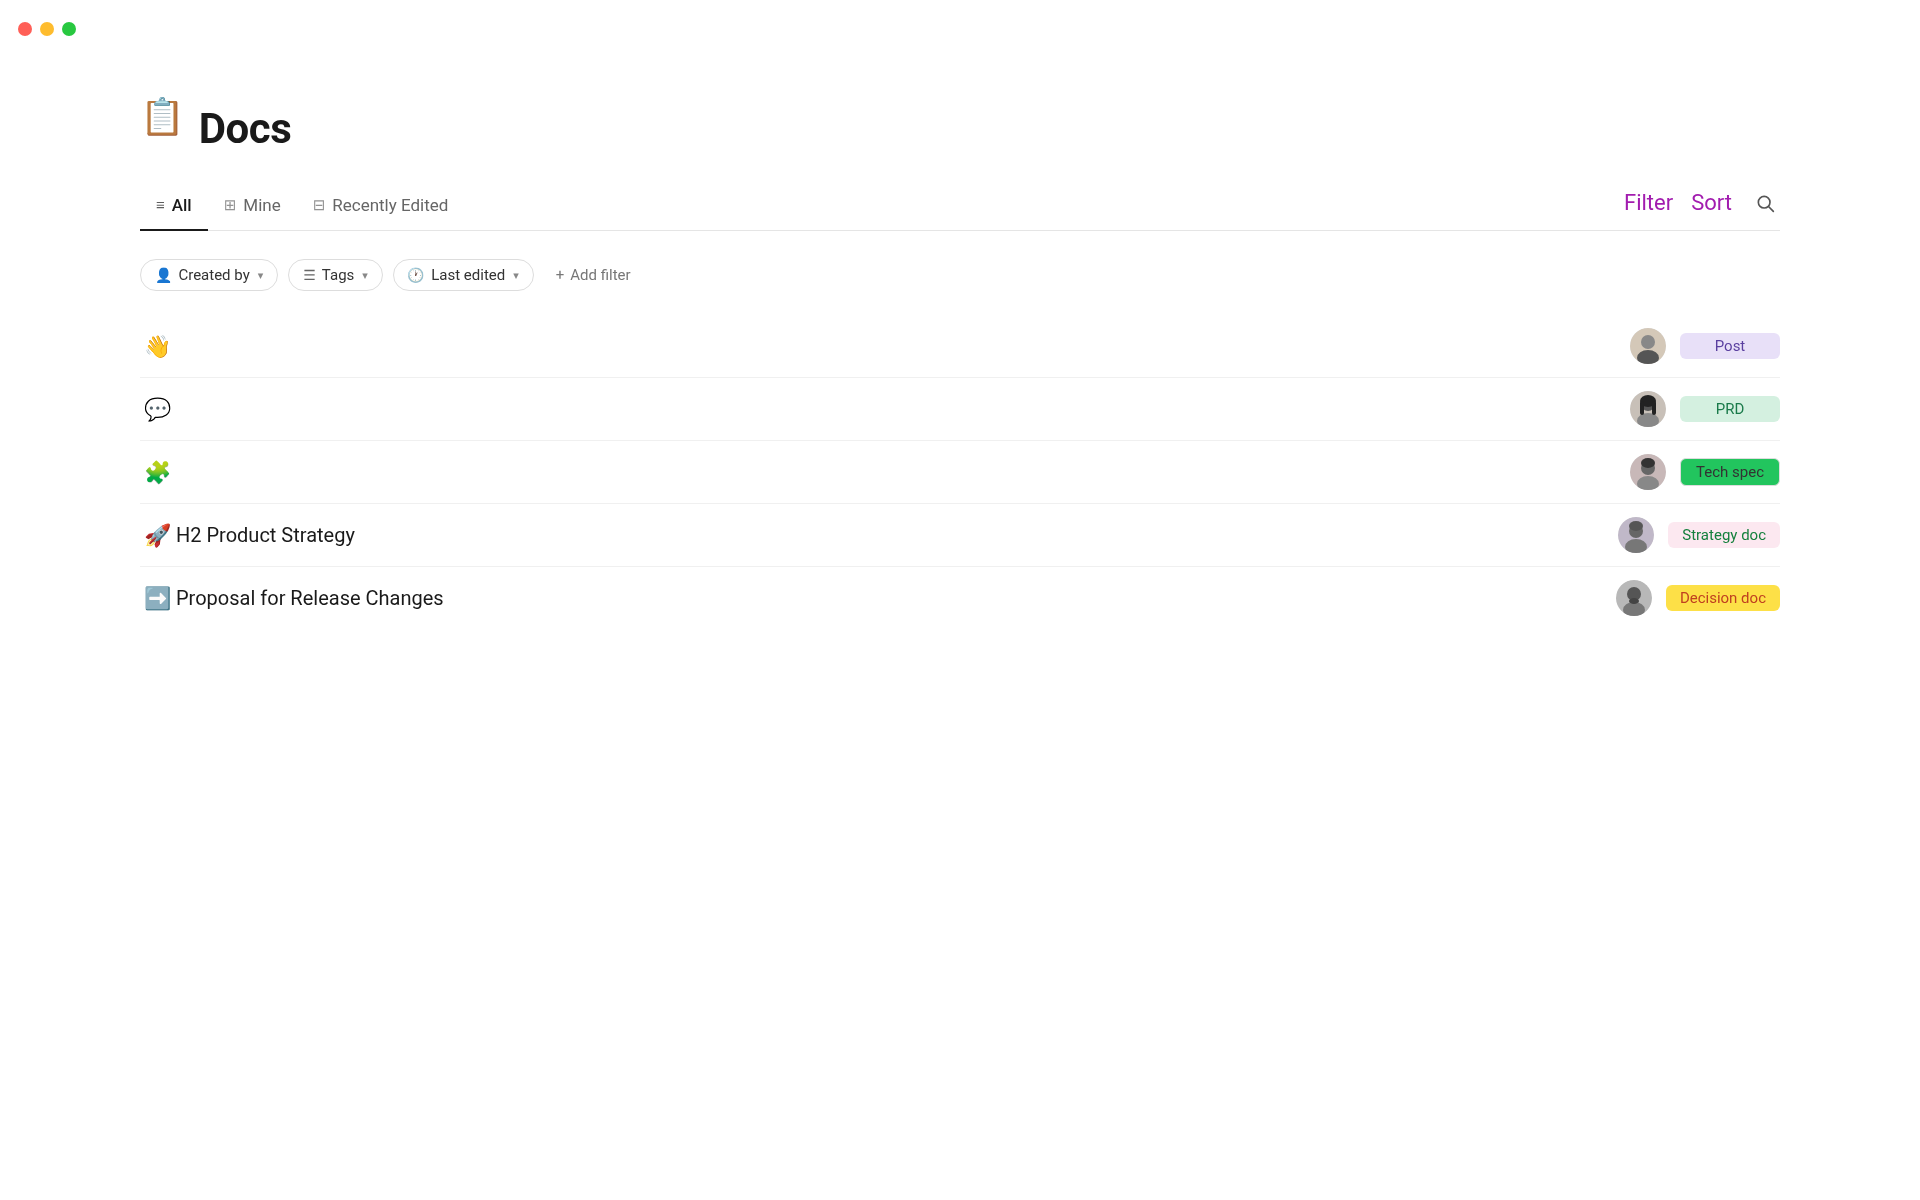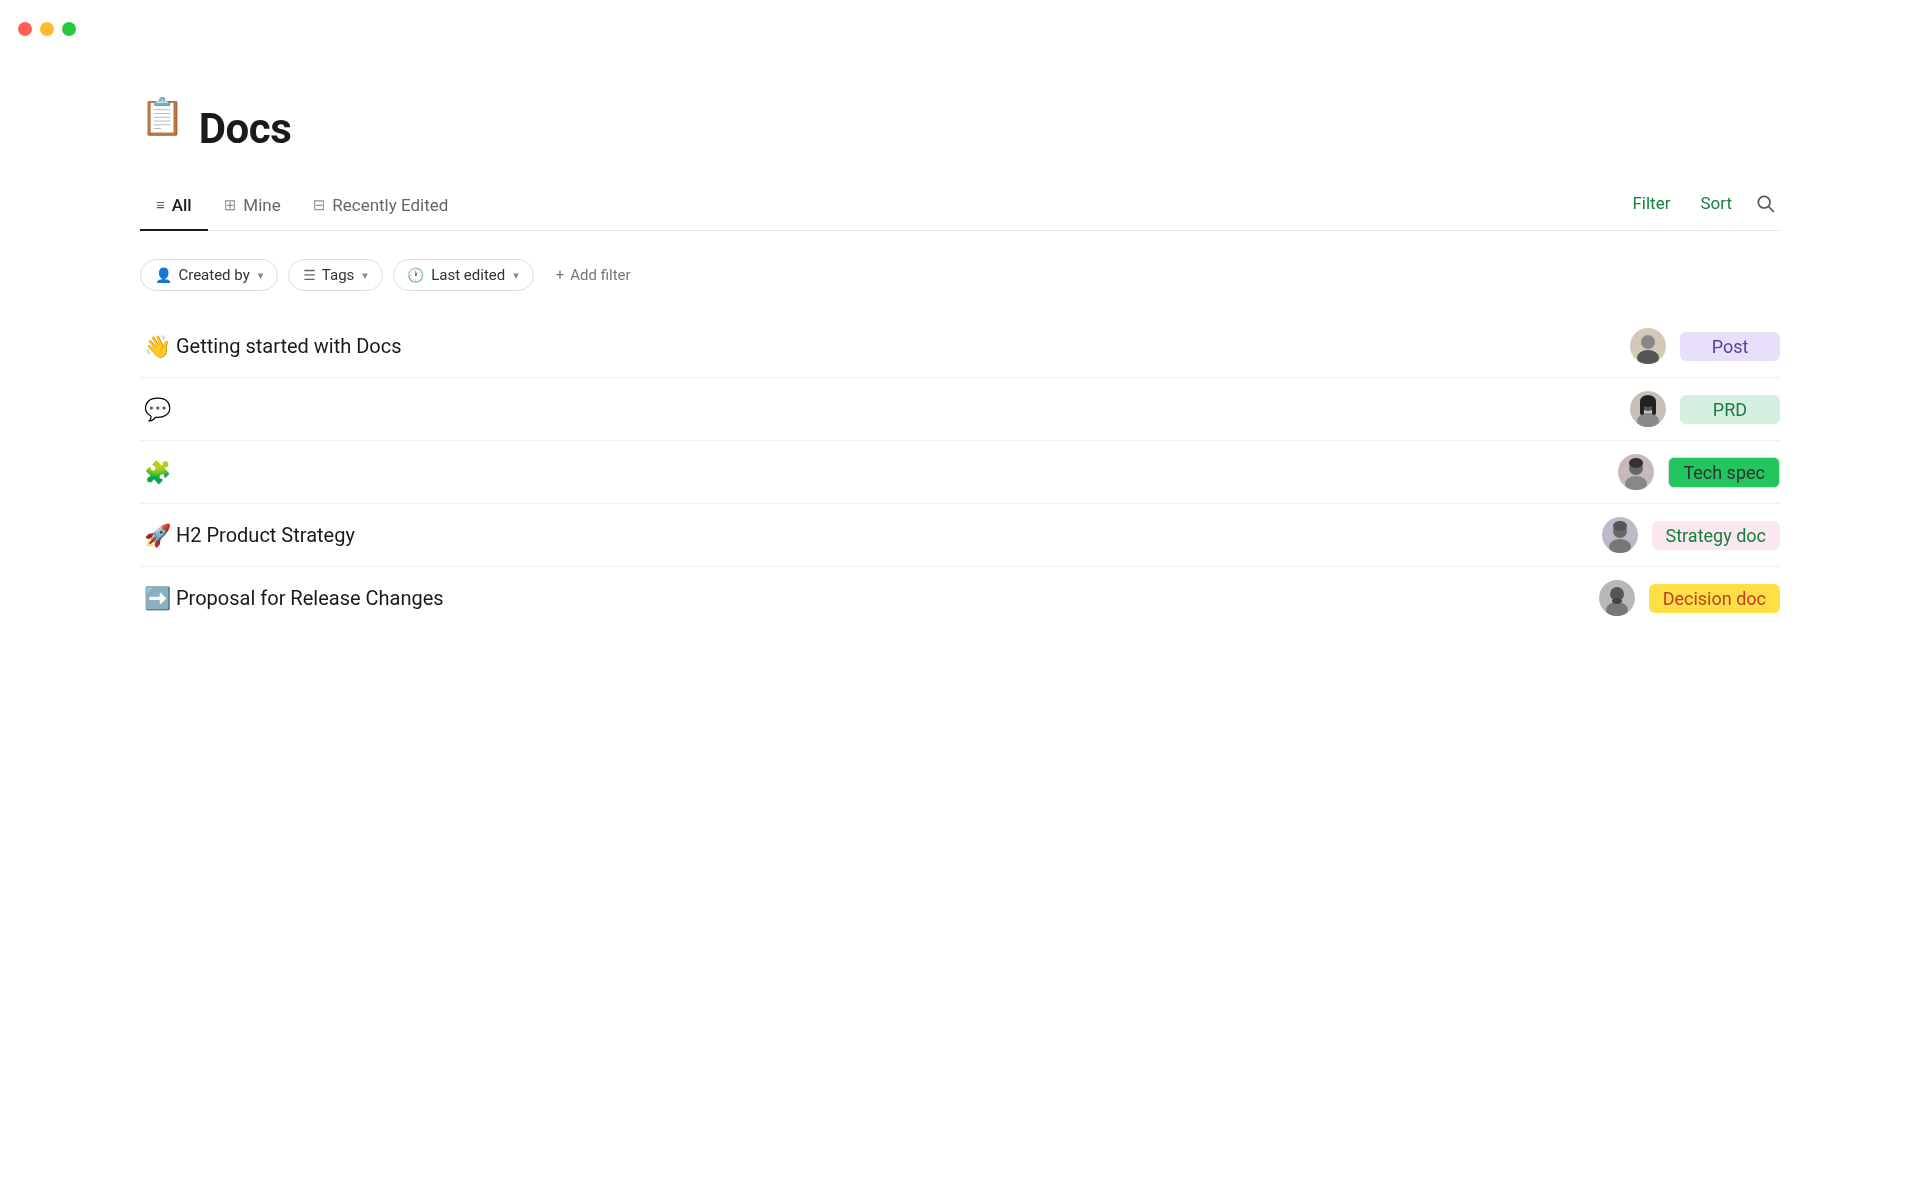--- a/index.html
+++ b/index.html
@@ -100,27 +100,26 @@
     }
 
     .tabs-right {
       display: flex;
       align-items: center;
       gap: 18px;
       padding-bottom: 10px;
     }
 
     .tab-action {
-      font-size: 17px;
-      color: #15803d;
+      font-size: 22px;
+      color: #a21caf;
       cursor: pointer;
       display: flex;
       align-items: center;
       gap: 5px;
-      margin-left: 12px;
     }
 
     
     .filter-bar {
       display: flex;
       align-items: center;
       gap: 10px;
       margin-bottom: 24px;
     }
 
@@ -208,21 +207,21 @@
       align-items: center;
       justify-content: center;
       font-size: 20px;
       background: #e0e0e0;
     }
 
     
     .tag-badge {
       padding: 4px 14px;
       border-radius: 6px;
-      font-size: 18px;
+      font-size: 15px;
       font-weight: 400;
       min-width: 100px;
       text-align: center;
     }
 
     .tag-post {
       background: #e8e0f8;
       color: #5a3fa0;
     }
 
@@ -332,21 +331,20 @@
     <div class="add-filter">
       <span>+</span>
       <span>Add filter</span>
     </div>
   </div>
 
   <div class="doc-list">
 
     <div class="doc-row">
       <span class="doc-emoji">👋</span>
-      <span class="doc-title">Getting started with Docs</span>
       <div class="doc-right">
         <div class="avatar">
           <svg width="36" height="36" viewBox="0 0 36 36">
             <circle cx="18" cy="18" r="18" fill="#d4c8b8"></circle>
             <circle cx="18" cy="14" r="7" fill="#888"></circle>
             <ellipse cx="18" cy="30" rx="11" ry="8" fill="#555"></ellipse>
           </svg>
         </div>
         <span class="tag-badge tag-post">Post</span>
       </div>

